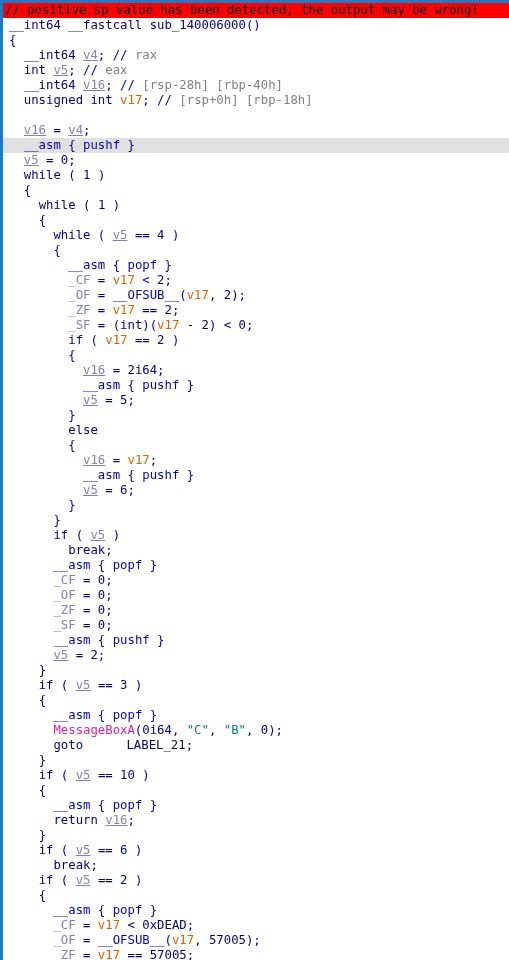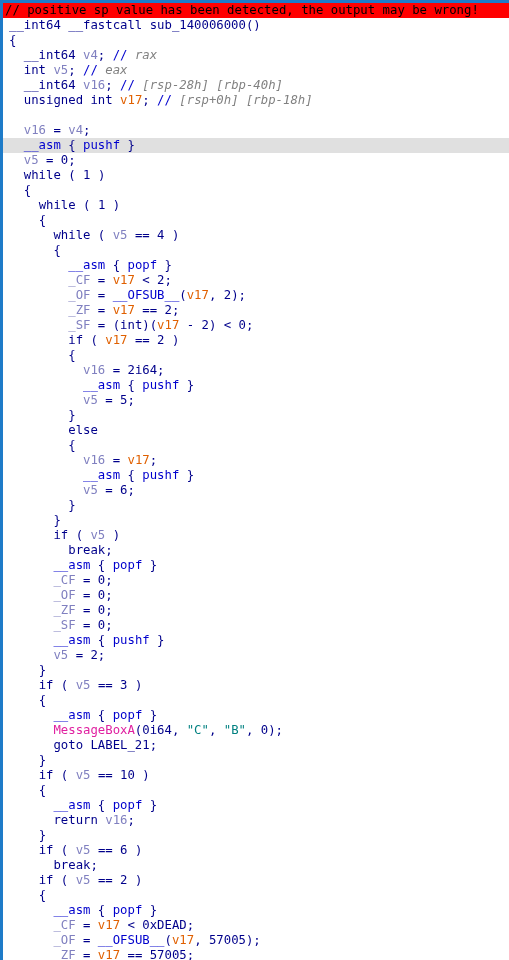--- a/index.html
+++ b/index.html
@@ -45,30 +45,30 @@
   .line.warn {
     background: #ff0000;
     color: #000000;
     padding-left: 2px;
   }
   .line.hl {
     background: #e0e0e0;
   }
   
   .kw   { color: #00008b; }           
-  .var  { color: #8080c0; }           
+  .var  { color: #8080c0; text-decoration: underline; }           
   .arg  { color: #e06000; margin-top: 8px; }           
   .flg  { color: #8080c0; }           
   .num  { color: #00008b; }           
   .fn   { color: #e020a0; }           
   .str  { color: #008080; }           
-  .cmt  { color: #808080; font-style: italic; }           
+  .cmt  { color: #808080; }           
   .cslash { color: #0000cd; }         
   .asm  { color: #0000cd; text-align: center; }           
-  .lbl  { color: #00008b; }           
+  .lbl  { color: #00008b; margin-left: 36px; }           
   .intr { color: #0000cd; }           
 </style>
 </head>
 <body>
 
 <div id="pseudocode-window">
   <div id="code-area"><div class="line warn">// positive sp value has been detected, the output may be wrong!</div><div class="line"><span class="kw">__int64</span><span class="kw"> </span><span class="kw">__fastcall</span><span class="kw"> </span><span class="kw">sub_140006000</span><span class="kw">()</span></div><div class="line"><span class="kw">{</span></div><div class="line">  <span class="kw">__int64</span><span class="kw"> </span><span class="var">v4</span><span class="kw">;</span><span class="kw"> </span><span class="cslash">//</span><span class="cmt"> rax</span></div><div class="line">  <span class="kw">int</span><span class="kw"> </span><span class="var">v5</span><span class="kw">;</span><span class="kw"> </span><span class="cslash">//</span><span class="cmt"> eax</span></div><div class="line">  <span class="kw">__int64</span><span class="kw"> </span><span class="var">v16</span><span class="kw">;</span><span class="kw"> </span><span class="cslash">//</span><span class="cmt"> [rsp-28h] [rbp-40h]</span></div><div class="line">  <span class="kw">unsigned</span><span class="kw"> </span><span class="kw">int</span><span class="kw"> </span><span class="arg">v17</span><span class="kw">;</span><span class="kw"> </span><span class="cslash">//</span><span class="cmt"> [rsp+0h] [rbp-18h]</span></div><div class="line">&nbsp;</div><div class="line">  <span class="var">v16</span><span class="kw"> </span><span class="kw">=</span><span class="kw"> </span><span class="var">v4</span><span class="kw">;</span></div><div class="line hl">  <span class="asm">__asm</span><span class="kw"> </span><span class="kw">{</span><span class="kw"> </span><span class="asm">pushf</span><span class="kw"> </span><span class="kw">}</span></div><div class="line">  <span class="var">v5</span><span class="kw"> </span><span class="kw">=</span><span class="kw"> </span><span class="num">0</span><span class="kw">;</span></div><div class="line">  <span class="kw">while</span><span class="kw"> </span><span class="kw">(</span><span class="kw"> </span><span class="num">1</span><span class="kw"> </span><span class="kw">)</span></div><div class="line">  <span class="kw">{</span></div><div class="line">    <span class="kw">while</span><span class="kw"> </span><span class="kw">(</span><span class="kw"> </span><span class="num">1</span><span class="kw"> </span><span class="kw">)</span></div><div class="line">    <span class="kw">{</span></div><div class="line">      <span class="kw">while</span><span class="kw"> </span><span class="kw">(</span><span class="kw"> </span><span class="var">v5</span><span class="kw"> </span><span class="kw">==</span><span class="kw"> </span><span class="num">4</span><span class="kw"> </span><span class="kw">)</span></div><div class="line">      <span class="kw">{</span></div><div class="line">        <span class="asm">__asm</span><span class="kw"> </span><span class="kw">{</span><span class="kw"> </span><span class="asm">popf</span><span class="kw"> </span><span class="kw">}</span></div><div class="line">        <span class="flg">_CF</span><span class="kw"> </span><span class="kw">=</span><span class="kw"> </span><span class="arg">v17</span><span class="kw"> </span><span class="kw">&lt;</span><span class="kw"> </span><span class="num">2</span><span class="kw">;</span></div><div class="line">        <span class="flg">_OF</span><span class="kw"> </span><span class="kw">=</span><span class="kw"> </span><span class="intr">__OFSUB__</span><span class="kw">(</span><span class="arg">v17</span><span class="kw">,</span><span class="kw"> </span><span class="num">2</span><span class="kw">);</span></div><div class="line">        <span class="flg">_ZF</span><span class="kw"> </span><span class="kw">=</span><span class="kw"> </span><span class="arg">v17</span><span class="kw"> </span><span class="kw">==</span><span class="kw"> </span><span class="num">2</span><span class="kw">;</span></div><div class="line">        <span class="flg">_SF</span><span class="kw"> </span><span class="kw">=</span><span class="kw"> </span><span class="kw">(</span><span class="kw">int</span><span class="kw">)(</span><span class="arg">v17</span><span class="kw"> </span><span class="kw">-</span><span class="kw"> </span><span class="num">2</span><span class="kw">)</span><span class="kw"> </span><span class="kw">&lt;</span><span class="kw"> </span><span class="num">0</span><span class="kw">;</span></div><div class="line">        <span class="kw">if</span><span class="kw"> </span><span class="kw">(</span><span class="kw"> </span><span class="arg">v17</span><span class="kw"> </span><span class="kw">==</span><span class="kw"> </span><span class="num">2</span><span class="kw"> </span><span class="kw">)</span></div><div class="line">        <span class="kw">{</span></div><div class="line">          <span class="var">v16</span><span class="kw"> </span><span class="kw">=</span><span class="kw"> </span><span class="num">2i64</span><span class="kw">;</span></div><div class="line">          <span class="asm">__asm</span><span class="kw"> </span><span class="kw">{</span><span class="kw"> </span><span class="asm">pushf</span><span class="kw"> </span><span class="kw">}</span></div><div class="line">          <span class="var">v5</span><span class="kw"> </span><span class="kw">=</span><span class="kw"> </span><span class="num">5</span><span class="kw">;</span></div><div class="line">        <span class="kw">}</span></div><div class="line">        <span class="kw">else</span></div><div class="line">        <span class="kw">{</span></div><div class="line">          <span class="var">v16</span><span class="kw"> </span><span class="kw">=</span><span class="kw"> </span><span class="arg">v17</span><span class="kw">;</span></div><div class="line">          <span class="asm">__asm</span><span class="kw"> </span><span class="kw">{</span><span class="kw"> </span><span class="asm">pushf</span><span class="kw"> </span><span class="kw">}</span></div><div class="line">          <span class="var">v5</span><span class="kw"> </span><span class="kw">=</span><span class="kw"> </span><span class="num">6</span><span class="kw">;</span></div><div class="line">        <span class="kw">}</span></div><div class="line">      <span class="kw">}</span></div><div class="line">      <span class="kw">if</span><span class="kw"> </span><span class="kw">(</span><span class="kw"> </span><span class="var">v5</span><span class="kw"> </span><span class="kw">)</span></div><div class="line">        <span class="kw">break</span><span class="kw">;</span></div><div class="line">      <span class="asm">__asm</span><span class="kw"> </span><span class="kw">{</span><span class="kw"> </span><span class="asm">popf</span><span class="kw"> </span><span class="kw">}</span></div><div class="line">      <span class="flg">_CF</span><span class="kw"> </span><span class="kw">=</span><span class="kw"> </span><span class="num">0</span><span class="kw">;</span></div><div class="line">      <span class="flg">_OF</span><span class="kw"> </span><span class="kw">=</span><span class="kw"> </span><span class="num">0</span><span class="kw">;</span></div><div class="line">      <span class="flg">_ZF</span><span class="kw"> </span><span class="kw">=</span><span class="kw"> </span><span class="num">0</span><span class="kw">;</span></div><div class="line">      <span class="flg">_SF</span><span class="kw"> </span><span class="kw">=</span><span class="kw"> </span><span class="num">0</span><span class="kw">;</span></div><div class="line">      <span class="asm">__asm</span><span class="kw"> </span><span class="kw">{</span><span class="kw"> </span><span class="asm">pushf</span><span class="kw"> </span><span class="kw">}</span></div><div class="line">      <span class="var">v5</span><span class="kw"> </span><span class="kw">=</span><span class="kw"> </span><span class="num">2</span><span class="kw">;</span></div><div class="line">    <span class="kw">}</span></div><div class="line">    <span class="kw">if</span><span class="kw"> </span><span class="kw">(</span><span class="kw"> </span><span class="var">v5</span><span class="kw"> </span><span class="kw">==</span><span class="kw"> </span><span class="num">3</span><span class="kw"> </span><span class="kw">)</span></div><div class="line">    <span class="kw">{</span></div><div class="line">      <span class="asm">__asm</span><span class="kw"> </span><span class="kw">{</span><span class="kw"> </span><span class="asm">popf</span><span class="kw"> </span><span class="kw">}</span></div><div class="line">      <span class="fn">MessageBoxA</span><span class="kw">(</span><span class="num">0i64</span><span class="kw">,</span><span class="kw"> </span><span class="str">"C"</span><span class="kw">,</span><span class="kw"> </span><span class="str">"B"</span><span class="kw">,</span><span class="kw"> </span><span class="num">0</span><span class="kw">);</span></div><div class="line">      <span class="kw">goto</span><span class="kw"> </span><span class="lbl">LABEL_21</span><span class="kw">;</span></div><div class="line">    <span class="kw">}</span></div><div class="line">    <span class="kw">if</span><span class="kw"> </span><span class="kw">(</span><span class="kw"> </span><span class="var">v5</span><span class="kw"> </span><span class="kw">==</span><span class="kw"> </span><span class="num">10</span><span class="kw"> </span><span class="kw">)</span></div><div class="line">    <span class="kw">{</span></div><div class="line">      <span class="asm">__asm</span><span class="kw"> </span><span class="kw">{</span><span class="kw"> </span><span class="asm">popf</span><span class="kw"> </span><span class="kw">}</span></div><div class="line">      <span class="kw">return</span><span class="kw"> </span><span class="var">v16</span><span class="kw">;</span></div><div class="line">    <span class="kw">}</span></div><div class="line">    <span class="kw">if</span><span class="kw"> </span><span class="kw">(</span><span class="kw"> </span><span class="var">v5</span><span class="kw"> </span><span class="kw">==</span><span class="kw"> </span><span class="num">6</span><span class="kw"> </span><span class="kw">)</span></div><div class="line">      <span class="kw">break</span><span class="kw">;</span></div><div class="line">    <span class="kw">if</span><span class="kw"> </span><span class="kw">(</span><span class="kw"> </span><span class="var">v5</span><span class="kw"> </span><span class="kw">==</span><span class="kw"> </span><span class="num">2</span><span class="kw"> </span><span class="kw">)</span></div><div class="line">    <span class="kw">{</span></div><div class="line">      <span class="asm">__asm</span><span class="kw"> </span><span class="kw">{</span><span class="kw"> </span><span class="asm">popf</span><span class="kw"> </span><span class="kw">}</span></div><div class="line">      <span class="flg">_CF</span><span class="kw"> </span><span class="kw">=</span><span class="kw"> </span><span class="arg">v17</span><span class="kw"> </span><span class="kw">&lt;</span><span class="kw"> </span><span class="num">0xDEAD</span><span class="kw">;</span></div><div class="line">      <span class="flg">_OF</span><span class="kw"> </span><span class="kw">=</span><span class="kw"> </span><span class="intr">__OFSUB__</span><span class="kw">(</span><span class="arg">v17</span><span class="kw">,</span><span class="kw"> </span><span class="num">57005</span><span class="kw">);</span></div><div class="line">      <span class="flg">_ZF</span><span class="kw"> </span><span class="kw">=</span><span class="kw"> </span><span class="arg">v17</span><span class="kw"> </span><span class="kw">==</span><span class="kw"> </span><span class="num">57005</span><span class="kw">;</span></div></div>
 </div>
 
 </body></html>

